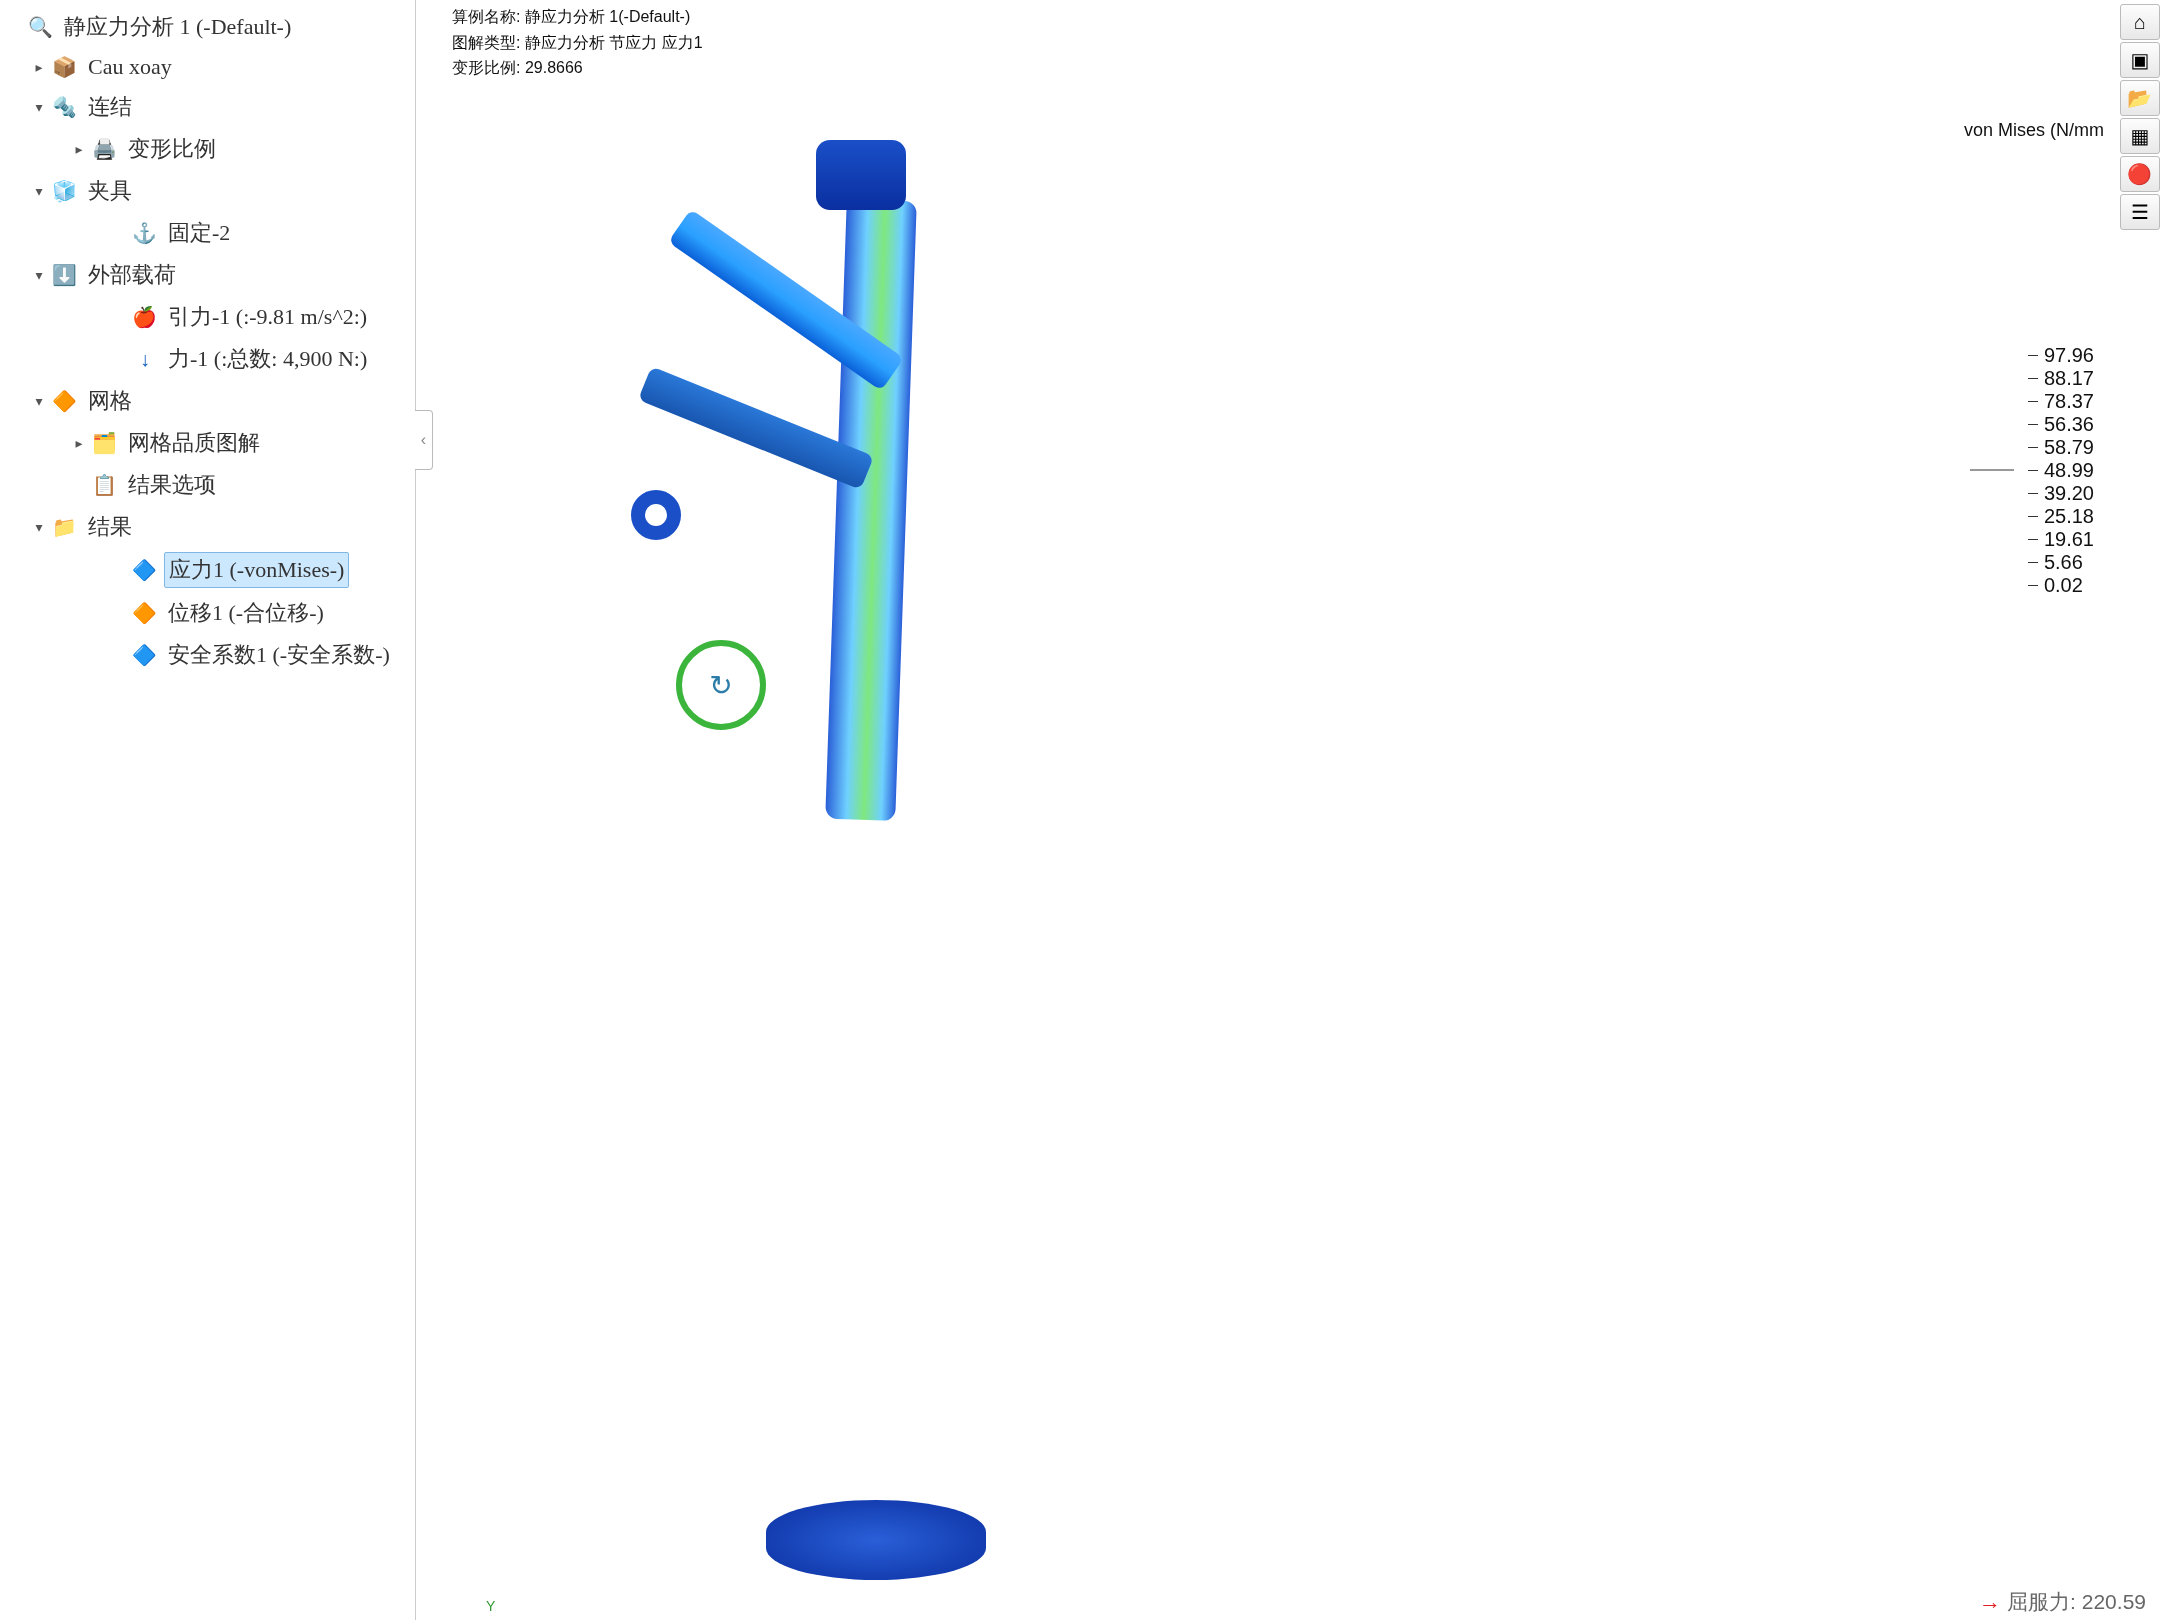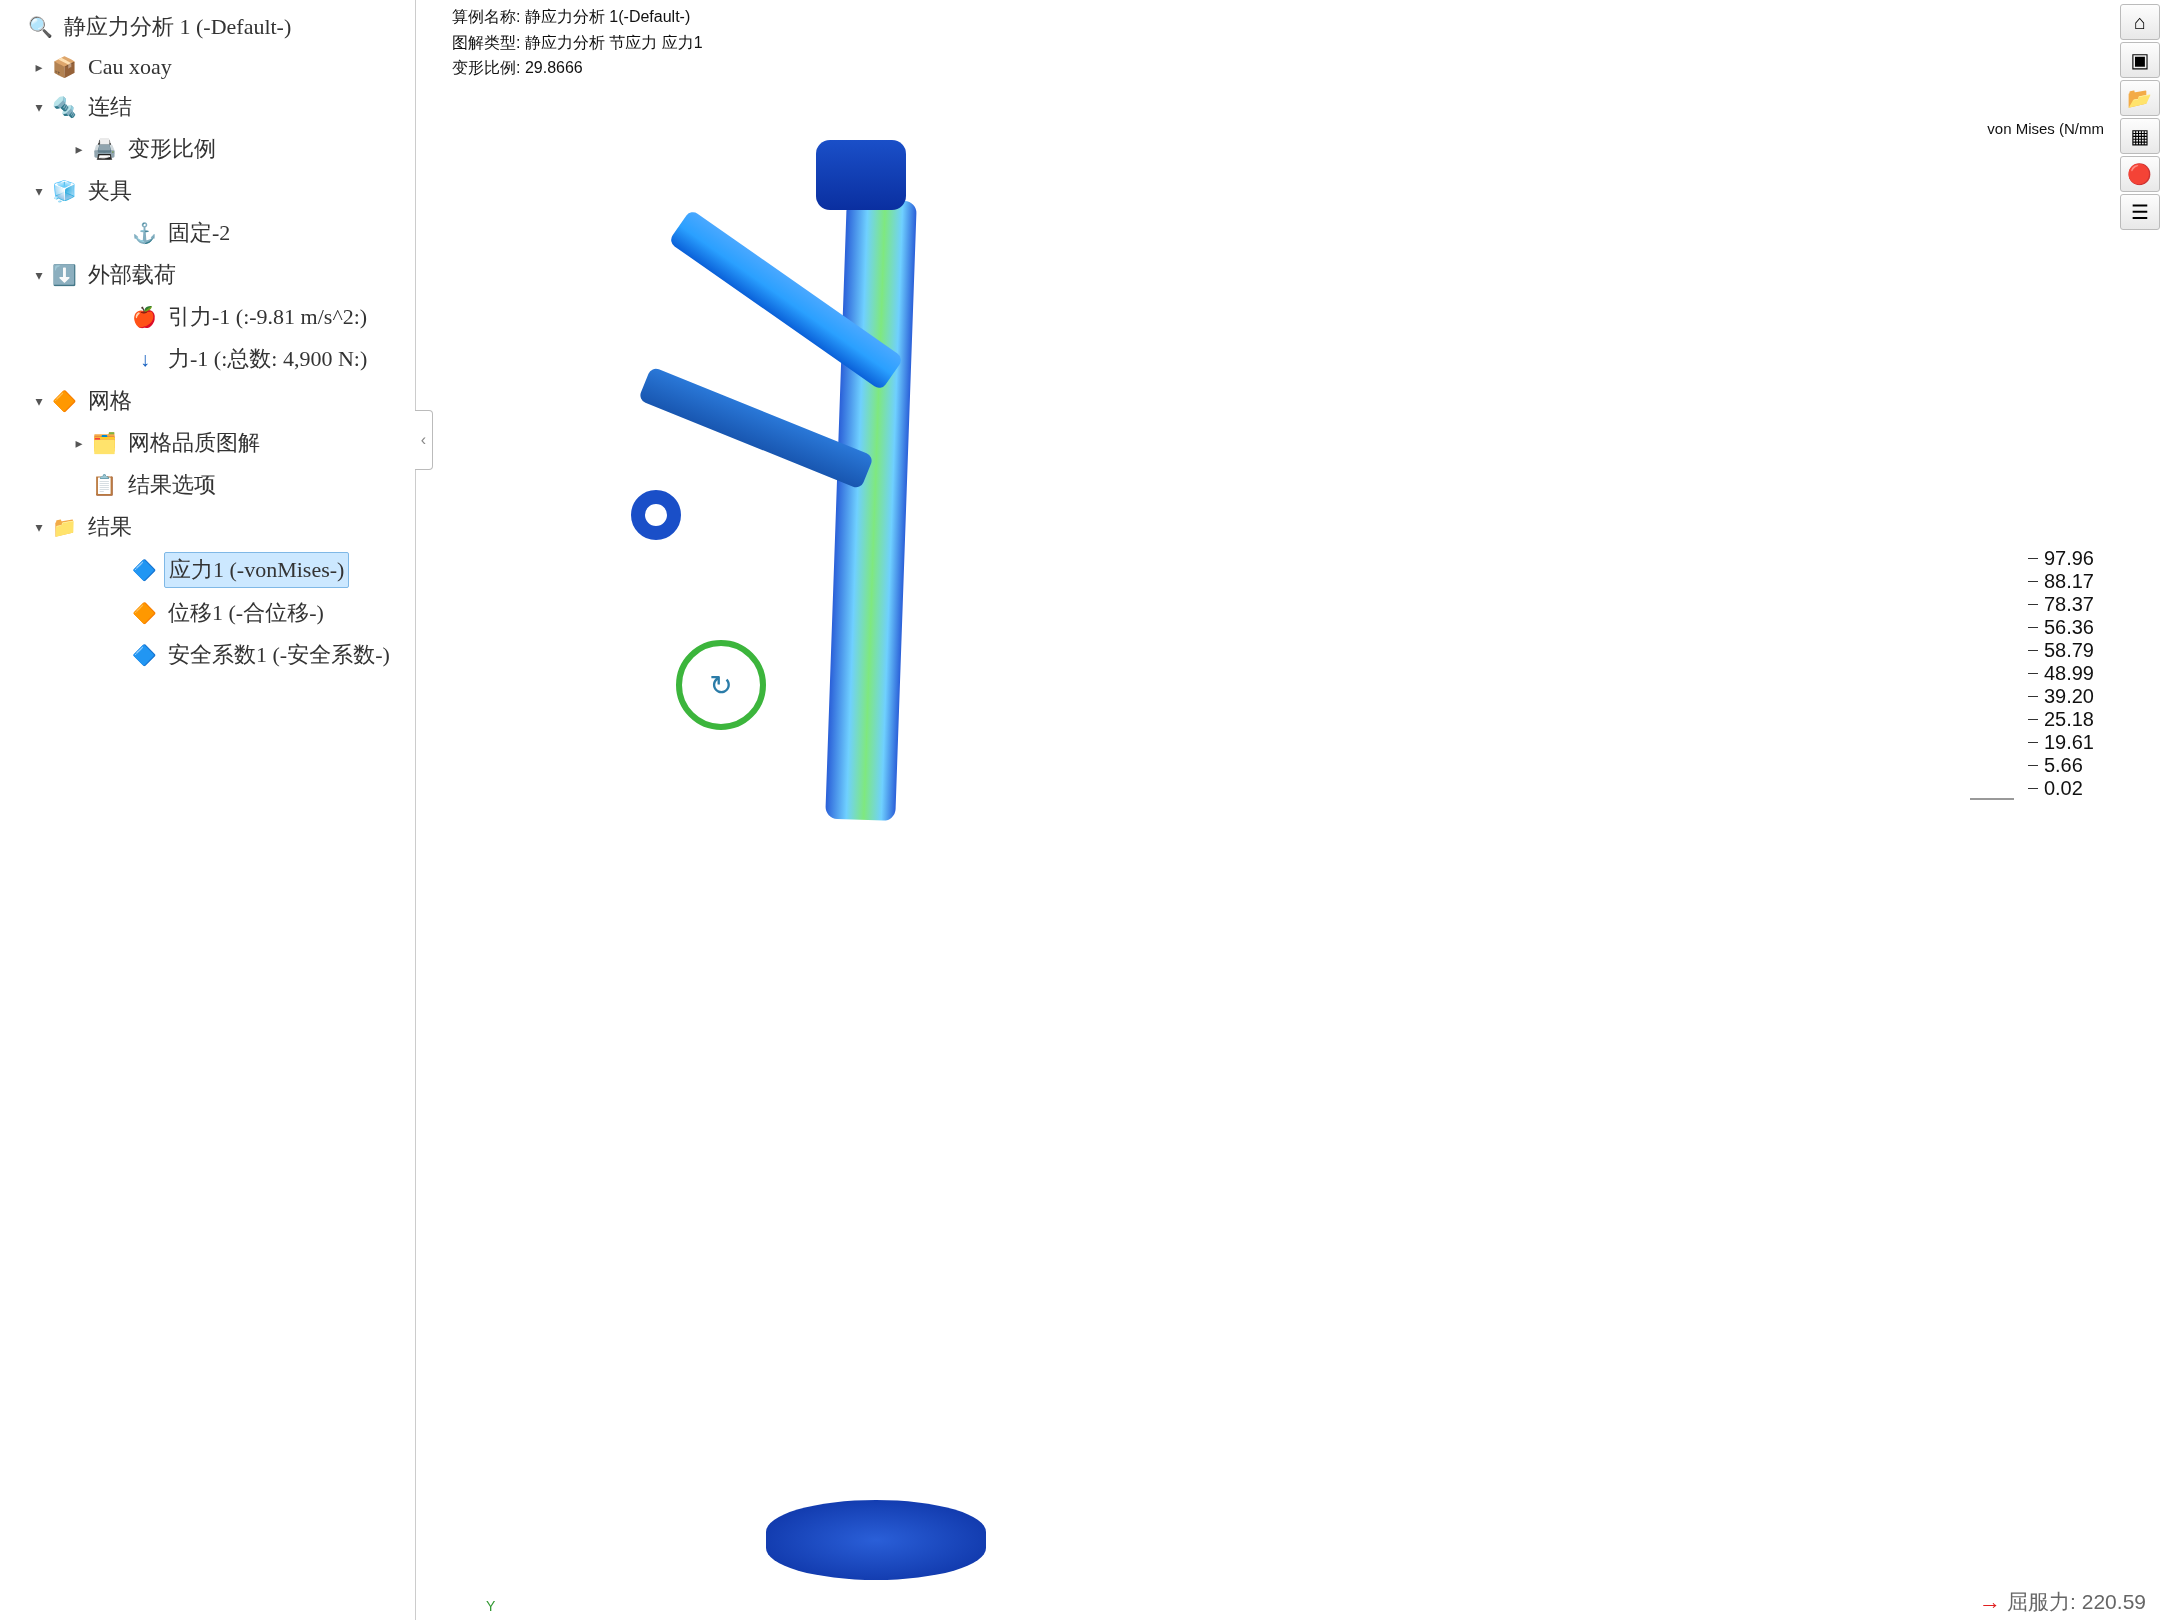--- a/index.html
+++ b/index.html
@@ -87,27 +87,27 @@
 .rotate-cursor-inner {
   color: #2b7ca8;
   font-size: 28px;
 }
 
 .legend {
   position: absolute;
   right: 70px;
   top: 140px;
   display: flex;
-  align-items: flex-end;
+  align-items: center;
 }
 .legend-title {
   position: absolute;
   right: 60px;
   top: 120px;
-  font-size: 15px;
+  font-size: 18px;
   color: #111;
 }
 .legend-bar {
   width: 44px;
   display: flex;
   flex-direction: column;
   border: 1px solid #999;
 }
 .legend-seg { flex: 1; }
 .legend-labels {

